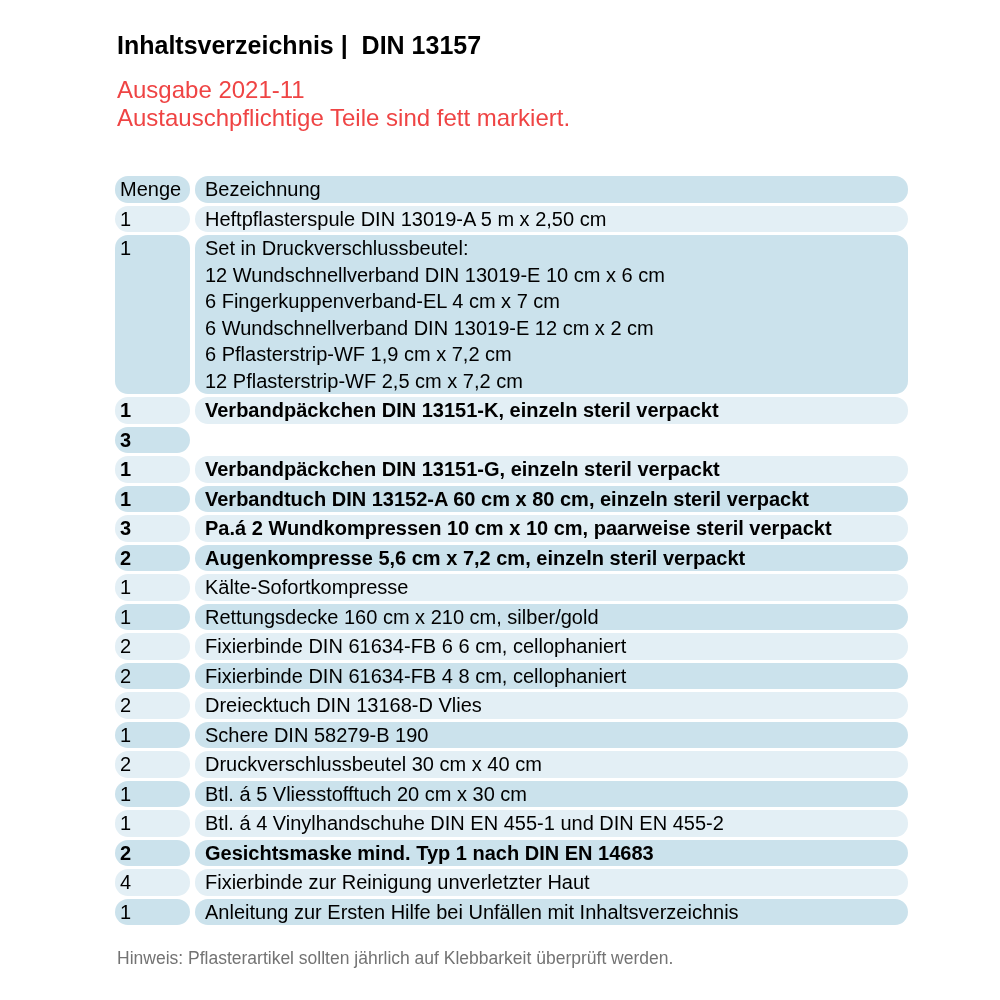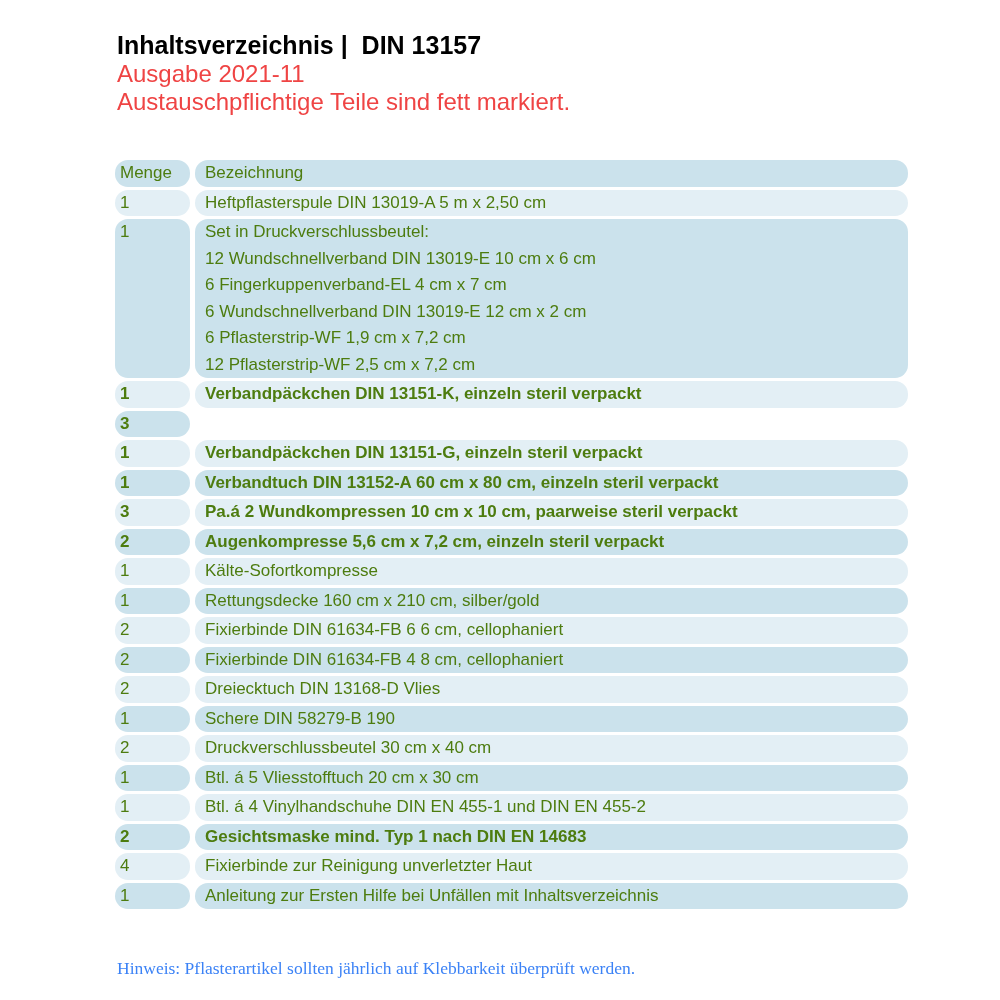--- a/index.html
+++ b/index.html
@@ -11,49 +11,48 @@
     overflow: hidden;
   }
   .page { padding: 30px 0 0 117px; width: 1000px; }
 
   .title {
     font-size: 25px;
     font-weight: bold;
     color: #000000;
     line-height: 30px;
     white-space: pre;
-    margin-bottom: 0;
+    margin-bottom: 16px;
   }
   .subtitle {
     font-size: 24px;
     line-height: 28px;
     color: #ef4444;
   }
 
   .table { margin-top: 44px; width: 793px; margin-left: -2px; }
   .row { display: flex; margin-bottom: 3px; }
   .cell {
-    font-size: 17px;
+    font-size: 20px;
     line-height: 26.5px;
-    color: #4d7c0f;
+    color: #000000;
     border-radius: 13px;
   }
   .qty   { width: 75px; padding-left: 5px; margin-right: 5px; flex-shrink: 0; }
   .desc  { flex: 1; padding-left: 10px; }
   .header-row .cell { background: var(--row-dark); }
   .dark  .cell { background: var(--row-dark); }
   .light .cell { background: var(--row-light); }
   .bold  .cell { font-weight: bold; }
 
   .footer {
-    margin-top: 46px;
+    margin-top: 20px;
     font-size: 17.5px;
     line-height: 26px;
-    color: #3b82f6;
-    font-family: Liberation Serif, serif;
+    color: #737373;
   }
 </style>
 </head>
 <body>
 
 <div class="page">
 
   <div class="title">Inhaltsverzeichnis |  DIN 13157</div>
   <div class="subtitle">Ausgabe 2021-11</div>
   <div class="subtitle">Austauschpflichtige Teile sind fett markiert.</div>

